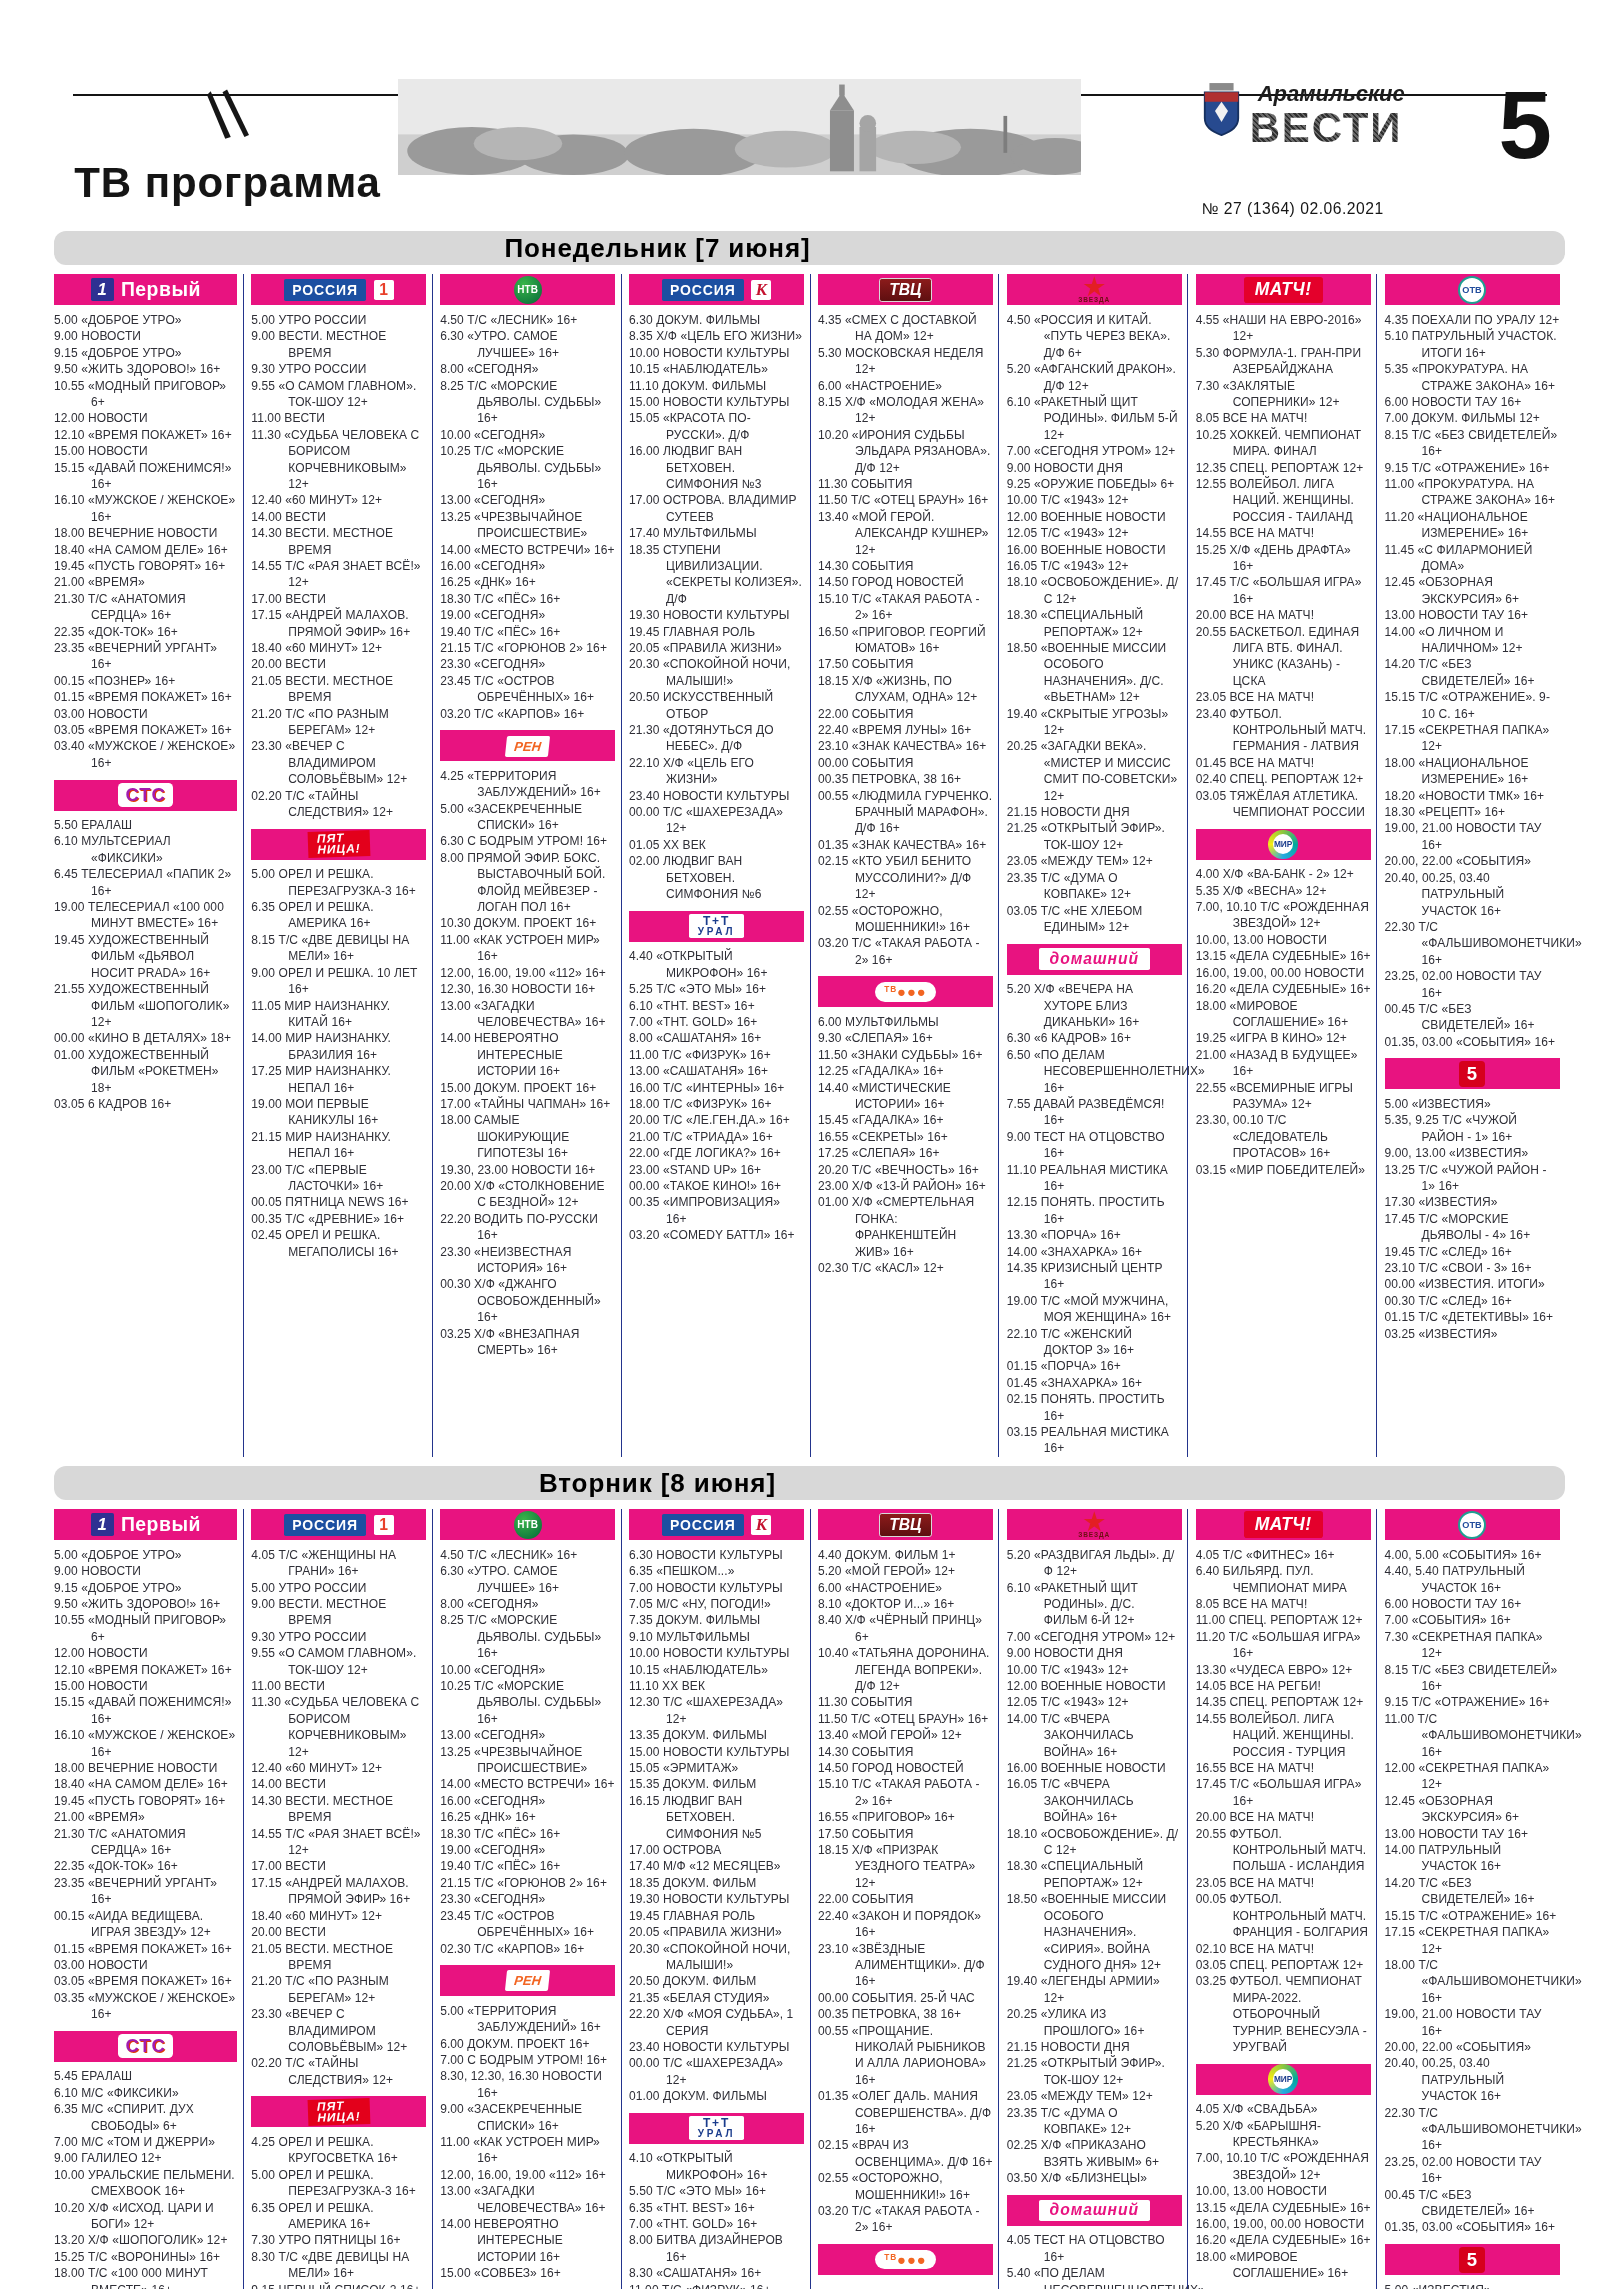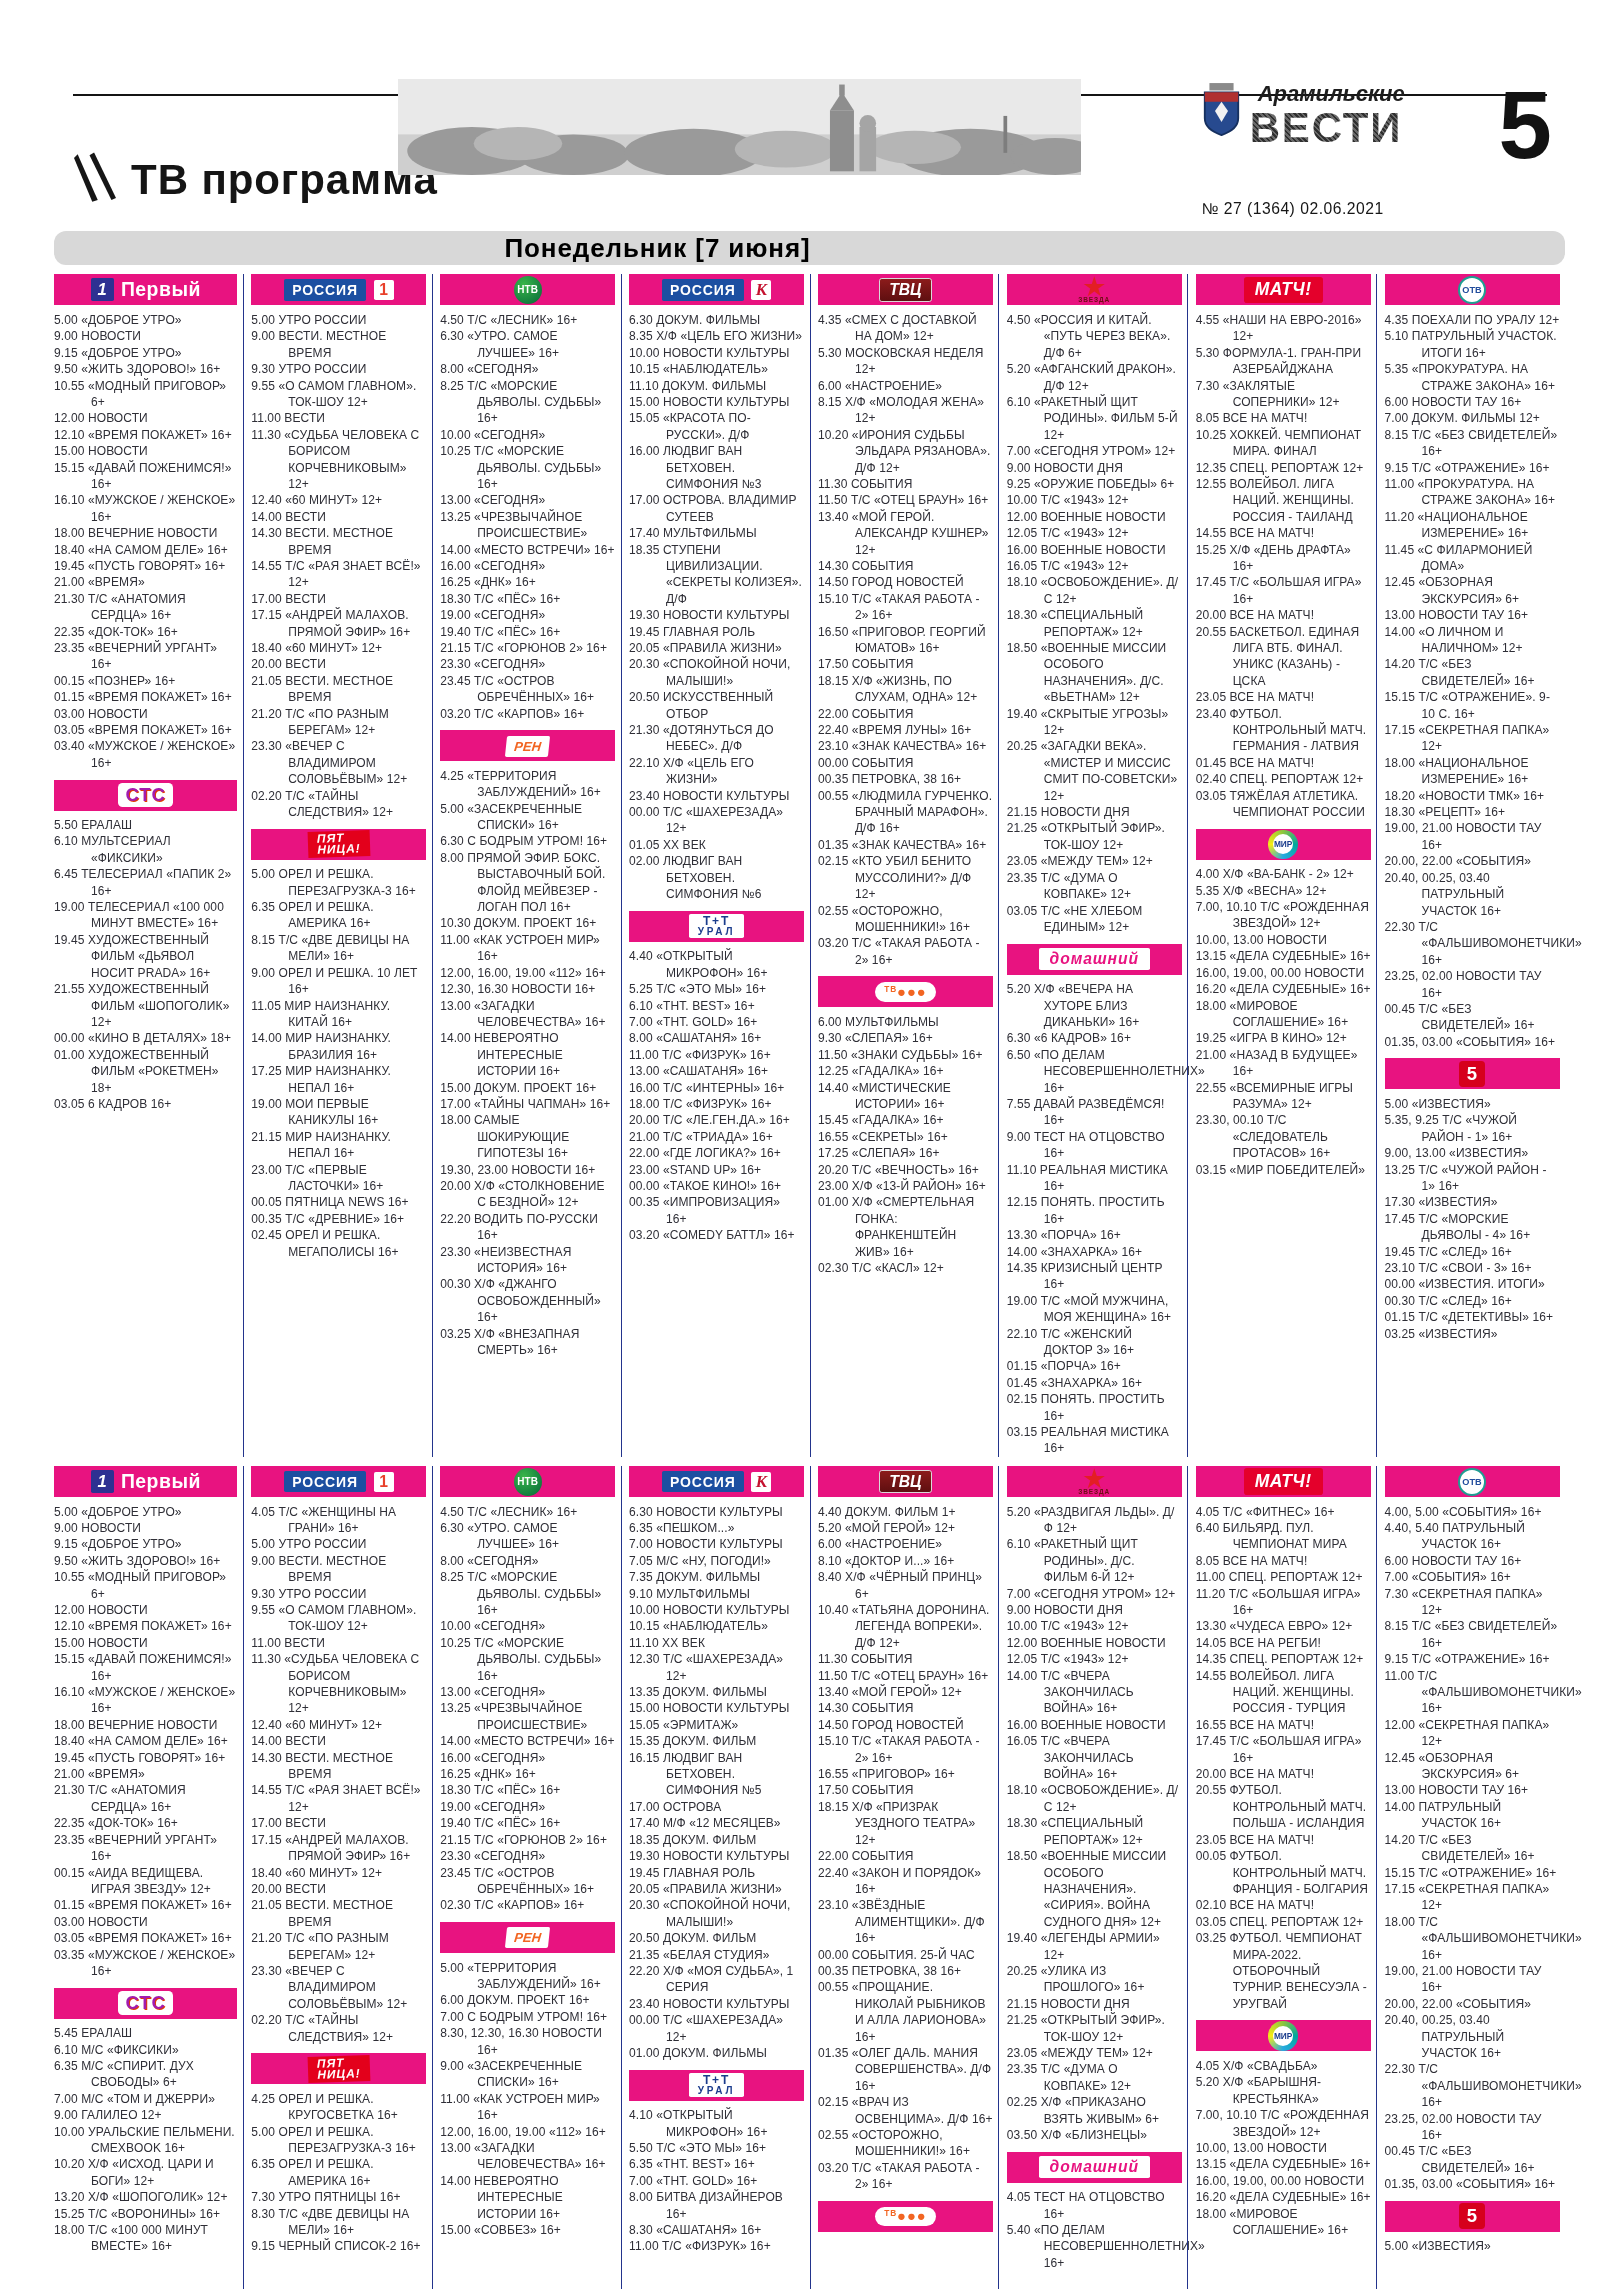--- a/index.html
+++ b/index.html
@@ -1,20 +1,20 @@
 <!DOCTYPE html>
 <html style="font-size:14.8px"><head>
 <meta charset="utf-8">
 <style>
   html,body{margin:0;padding:0;background:#fff;}
   body{width:1619px;height:2290px;overflow:hidden;font-family:"Liberation Sans",sans-serif;color:#111;}
   .page{padding:0 54px;}
   .top-rule{border-top:2.8px solid #141414;margin:94px 18.5px 0 18.5px;}
   .masthead{position:relative;height:126px;margin:0 18.5px;}
-  .mast-title{position:absolute;left:1.8px;bottom:14.8px;display:flex;align-items:center;gap:14.8px;}
+  .mast-title{position:absolute;left:1.8px;bottom:14.8px;display:flex;align-items:center;gap:14.8px;flex-direction:column;}
   .mast-title h1{margin:0;font-size:42px;font-weight:bold;letter-spacing:0.9px;color:#151515;}
   .photo{position:absolute;left:325px;top:-16.6px;width:683px;height:96px;overflow:hidden;}
   .brand{position:absolute;right:96px;top:-13px;width:249px;}
   .brand-row{display:flex;align-items:flex-start;gap:9.2px;}
   .brand-names{line-height:1;}
   .brand-top{font-size:22px;font-weight:bold;font-style:italic;color:#1d1d1d;display:block;margin-left:8px;}
   .brand-bottom{font-size:42px;font-weight:900;letter-spacing:1.8px;color:#3c3c3c;display:block;margin-top:1.8px;
      background:repeating-linear-gradient(45deg,#2f2f2f 0 1.8px,#6a6a6a 1.8px 3.7px);-webkit-background-clip:text;background-clip:text;-webkit-text-fill-color:transparent;}
   .issue{position:absolute;right:96px;bottom:3.7px;width:249px;text-align:left;font-size:15.7px;color:#161616;letter-spacing:0.5px;}
   .pageno{position:absolute;right:-5.5px;top:-14.8px;font-size:96px;line-height:0.92;font-weight:bold;color:#121212;}
@@ -540,20 +540,23 @@
                 <li class="prog">00.00 «ИЗВЕСТИЯ. ИТОГИ»</li>
                 <li class="prog">00.30 Т/С «СЛЕД» 16+</li>
                 <li class="prog">01.15 Т/С «ДЕТЕКТИВЫ» 16+</li>
                 <li class="prog">03.25 «ИЗВЕСТИЯ»</li>
               </ul>
             </div>
           </div>
         </div>
       </section>
       <section class="day">
+        <div class="day-bar">
+          <span>Вторник [8 июня]</span>
+        </div>
         <div class="cols cols-tue">
           <div class="col">
             <div class="block">
               <div class="chan-bar">
                 <span class="lg-one">1</span>
                 <span class="lg-label">Первый</span>
               </div>
               <ul class="progs">
                 <li class="prog">5.00 «ДОБРОЕ УТРО»</li>
                 <li class="prog">9.00 НОВОСТИ</li>

